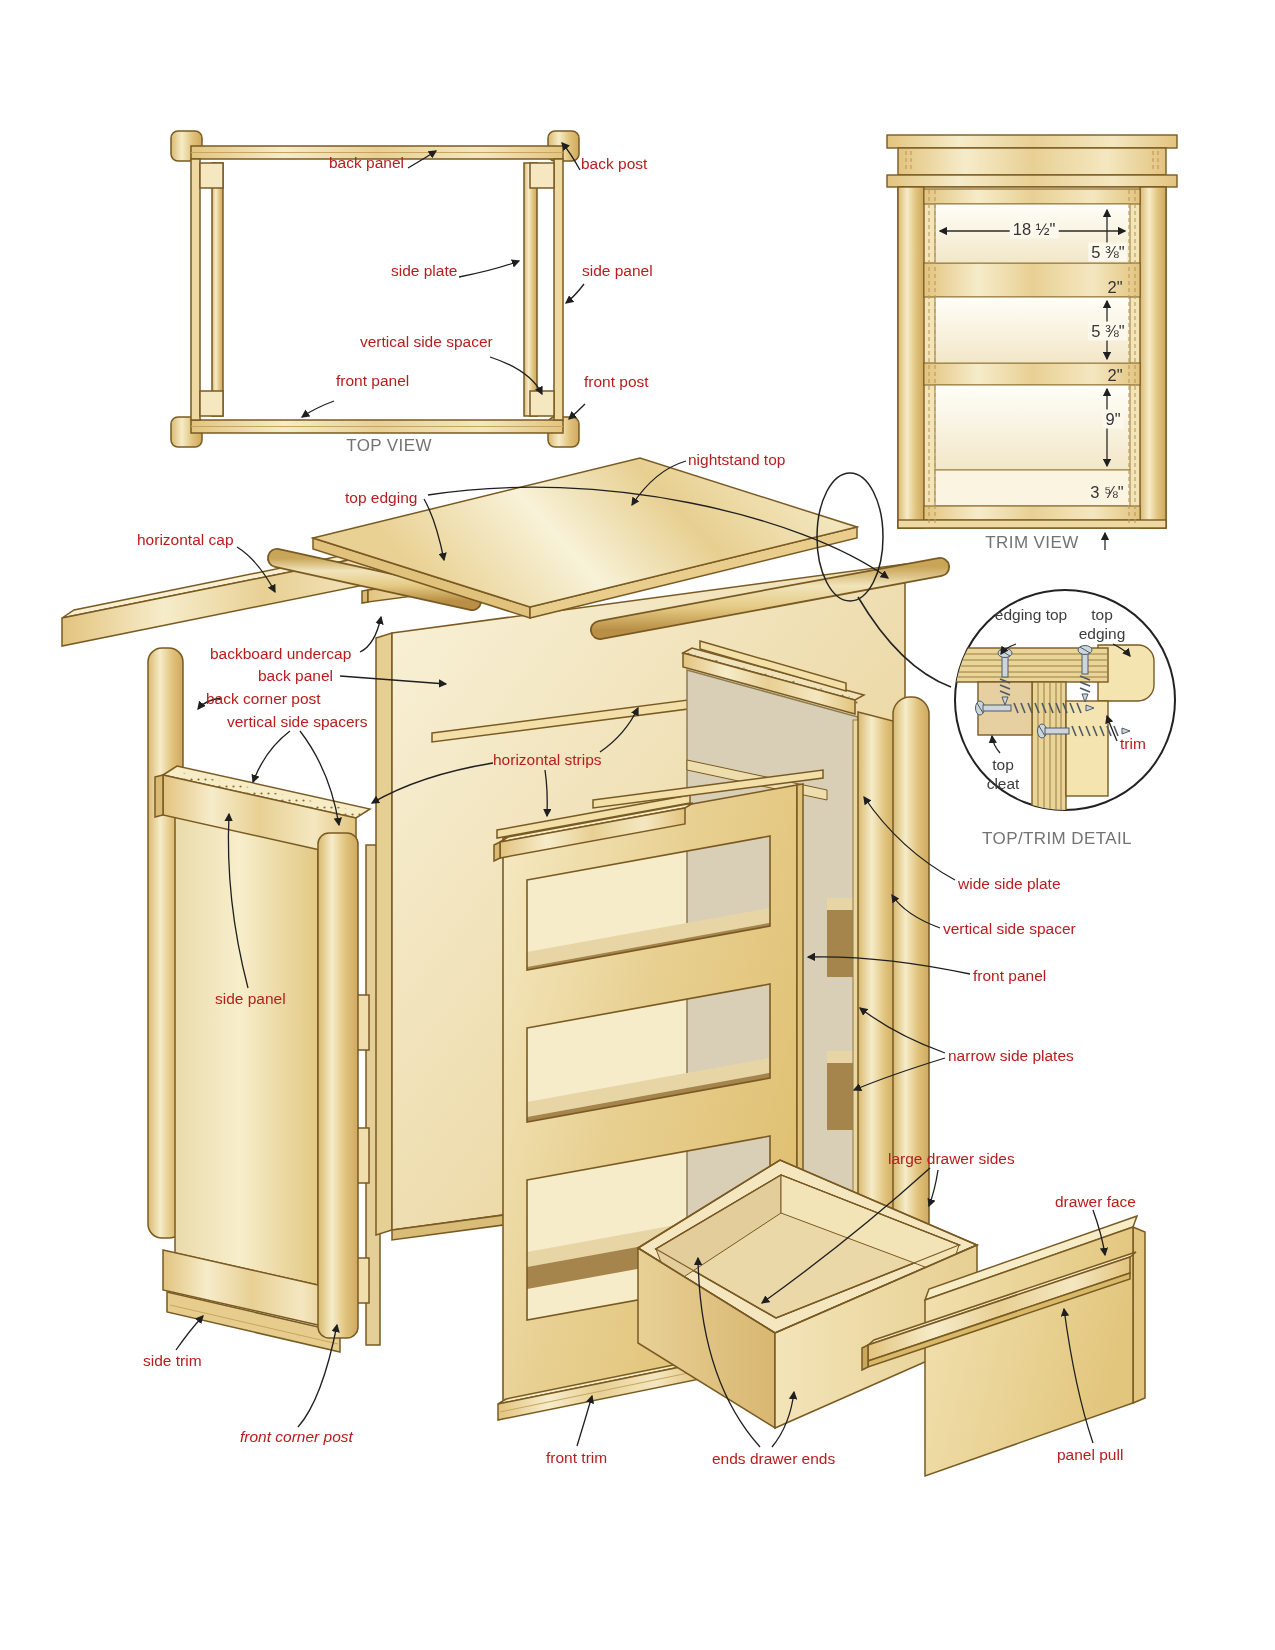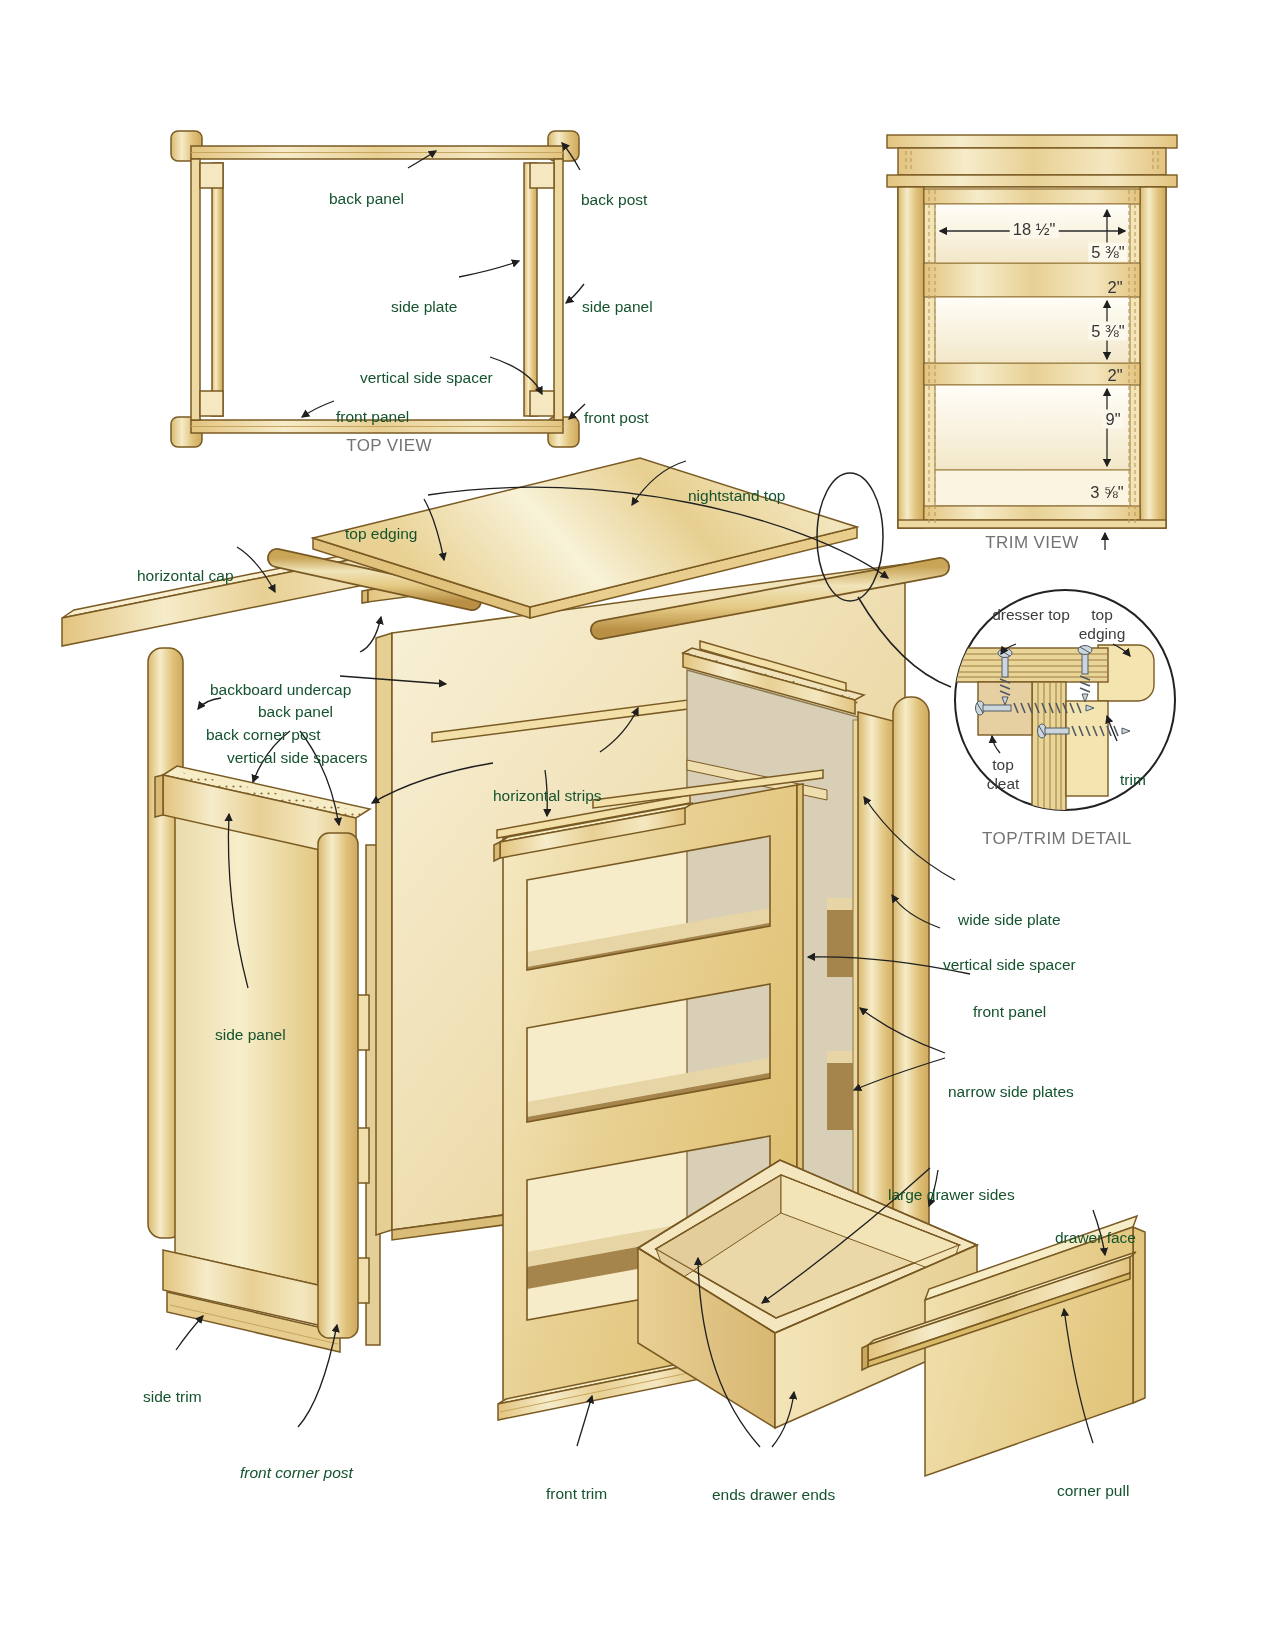--- a/index.html
+++ b/index.html
@@ -1,19 +1,19 @@
 <!DOCTYPE html>
 <html><head>
 <meta charset="utf-8">
 <style>
   html,body{margin:0;padding:0;background:#fff;}
   .stage{position:relative;width:1275px;height:1650px;background:#ffffff;overflow:hidden;
          font-family:"Liberation Sans",sans-serif;}
   .stage svg{position:absolute;left:0;top:0;}
-  .lbl{position:absolute;font-size:15.5px;color:#14532d;white-space:nowrap;line-height:1.2;margin-top:36px;}
+  .lbl{position:absolute;font-size:15.5px;color:#b91c1c;white-space:nowrap;line-height:1.2;}
   .lbl2{position:absolute;font-size:15.5px;color:#3d3d3d;text-align:center;line-height:1.25;
         transform:translateX(-50%);white-space:normal;}
   .cap{position:absolute;font-size:17px;color:#737373;letter-spacing:.4px;white-space:nowrap;
        transform:translate(-50%,-50%);}
   .dim{position:absolute;font-size:16.5px;color:#353535;white-space:nowrap;
        transform:translate(-50%,-50%);padding:0 3px;}
   .dim.boxed{background:#fcf8ec;}
 </style>
 </head>
 <body>
@@ -439,21 +439,21 @@
 <div class="lbl" style="left:958px;top:875px;">wide side plate</div>
 <div class="lbl" style="left:943px;top:920px;">vertical side spacer</div>
 <div class="lbl" style="left:973px;top:967px;">front panel</div>
 <div class="lbl" style="left:948px;top:1047px;">narrow side plates</div>
 <div class="lbl" style="left:888px;top:1150px;">large drawer sides</div>
 <div class="lbl" style="left:1055px;top:1193px;">drawer face</div>
 <div class="lbl" style="left:143px;top:1352px;">side trim</div>
 <div class="lbl" style="left:240px;top:1428px;font-style:italic;">front corner post</div>
 <div class="lbl" style="left:546px;top:1449px;">front trim</div>
 <div class="lbl" style="left:712px;top:1450px;">ends drawer ends</div>
-<div class="lbl" style="left:1057px;top:1446px;">corner pull</div>
-
-<div class="lbl2" style="left:1031px;top:605px;width:80px;">dresser top</div>
+<div class="lbl" style="left:1057px;top:1446px;">panel pull</div>
+
+<div class="lbl2" style="left:1031px;top:605px;width:80px;">edging top</div>
 <div class="lbl2" style="left:1102px;top:605px;width:64px;">top edging</div>
 <div class="lbl2" style="left:1003px;top:755px;width:50px;">top cleat</div>
 <div class="lbl" style="left:1120px;top:735px;">trim</div>
 <div class="cap" style="left:1057px;top:839px;">TOP/TRIM DETAIL</div>
 
 </div>
 
 </body></html>

